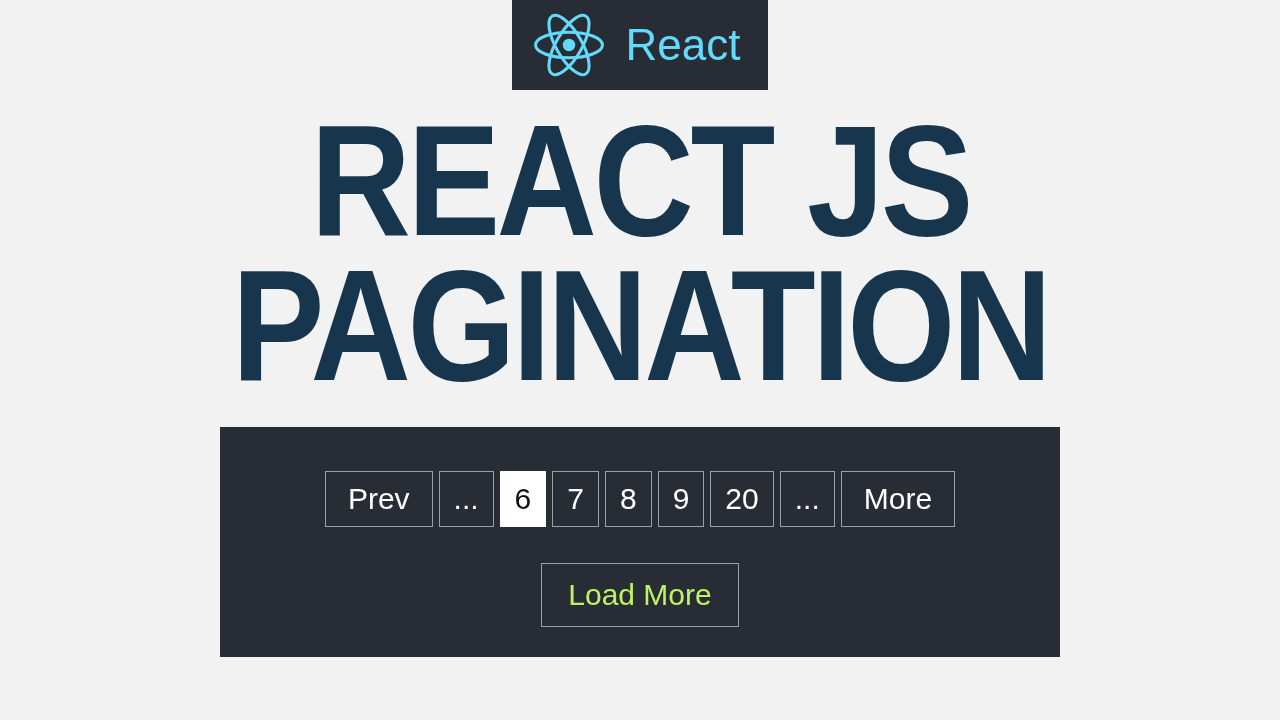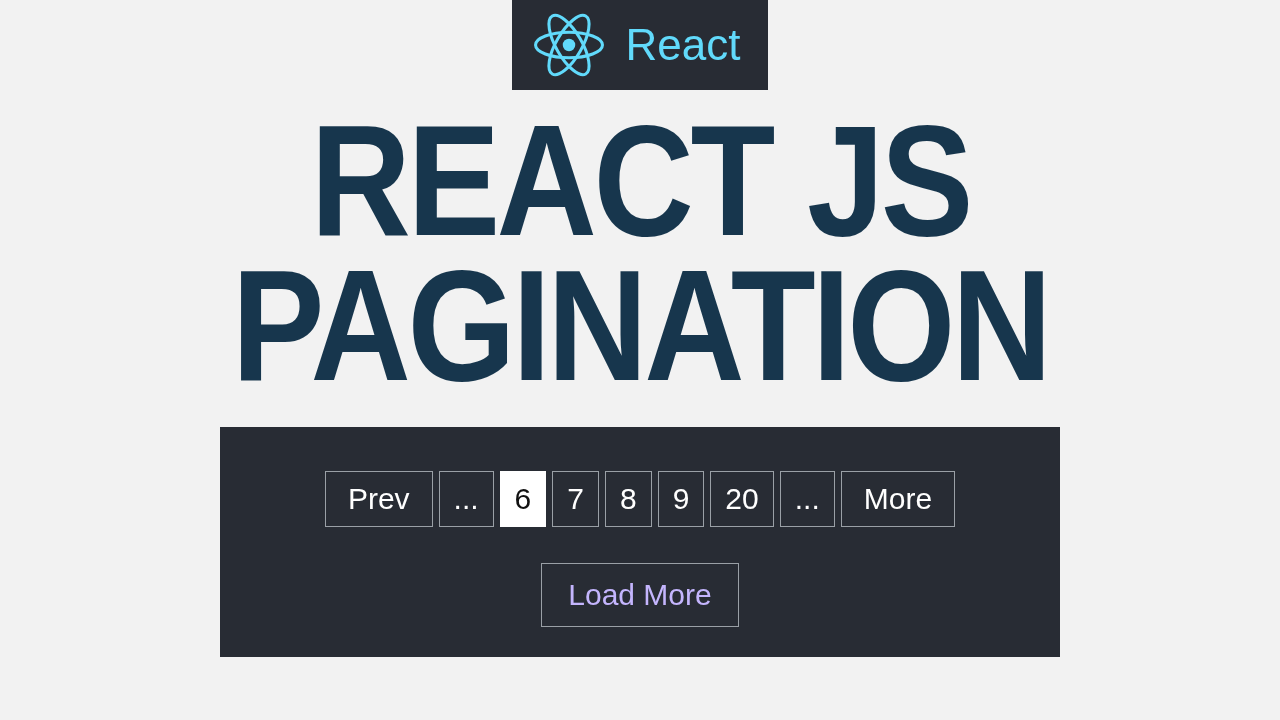--- a/index.html
+++ b/index.html
@@ -74,21 +74,21 @@
   }
   .pg.wide { padding: 10px 22px; }
   .pg.active {
     background: #ffffff;
     color: #111;
     border-color: #ffffff;
   }
   .load-more {
     margin-top: 36px;
     border: 1px solid #9aa0a6;
-    color: #c4b5fd;
+    color: #bef264;
     background: transparent;
     font-size: 30px;
     padding: 14px 26px;
     cursor: pointer;
   }
 </style>
 </head>
 <body>
 
 <div class="react-badge">

